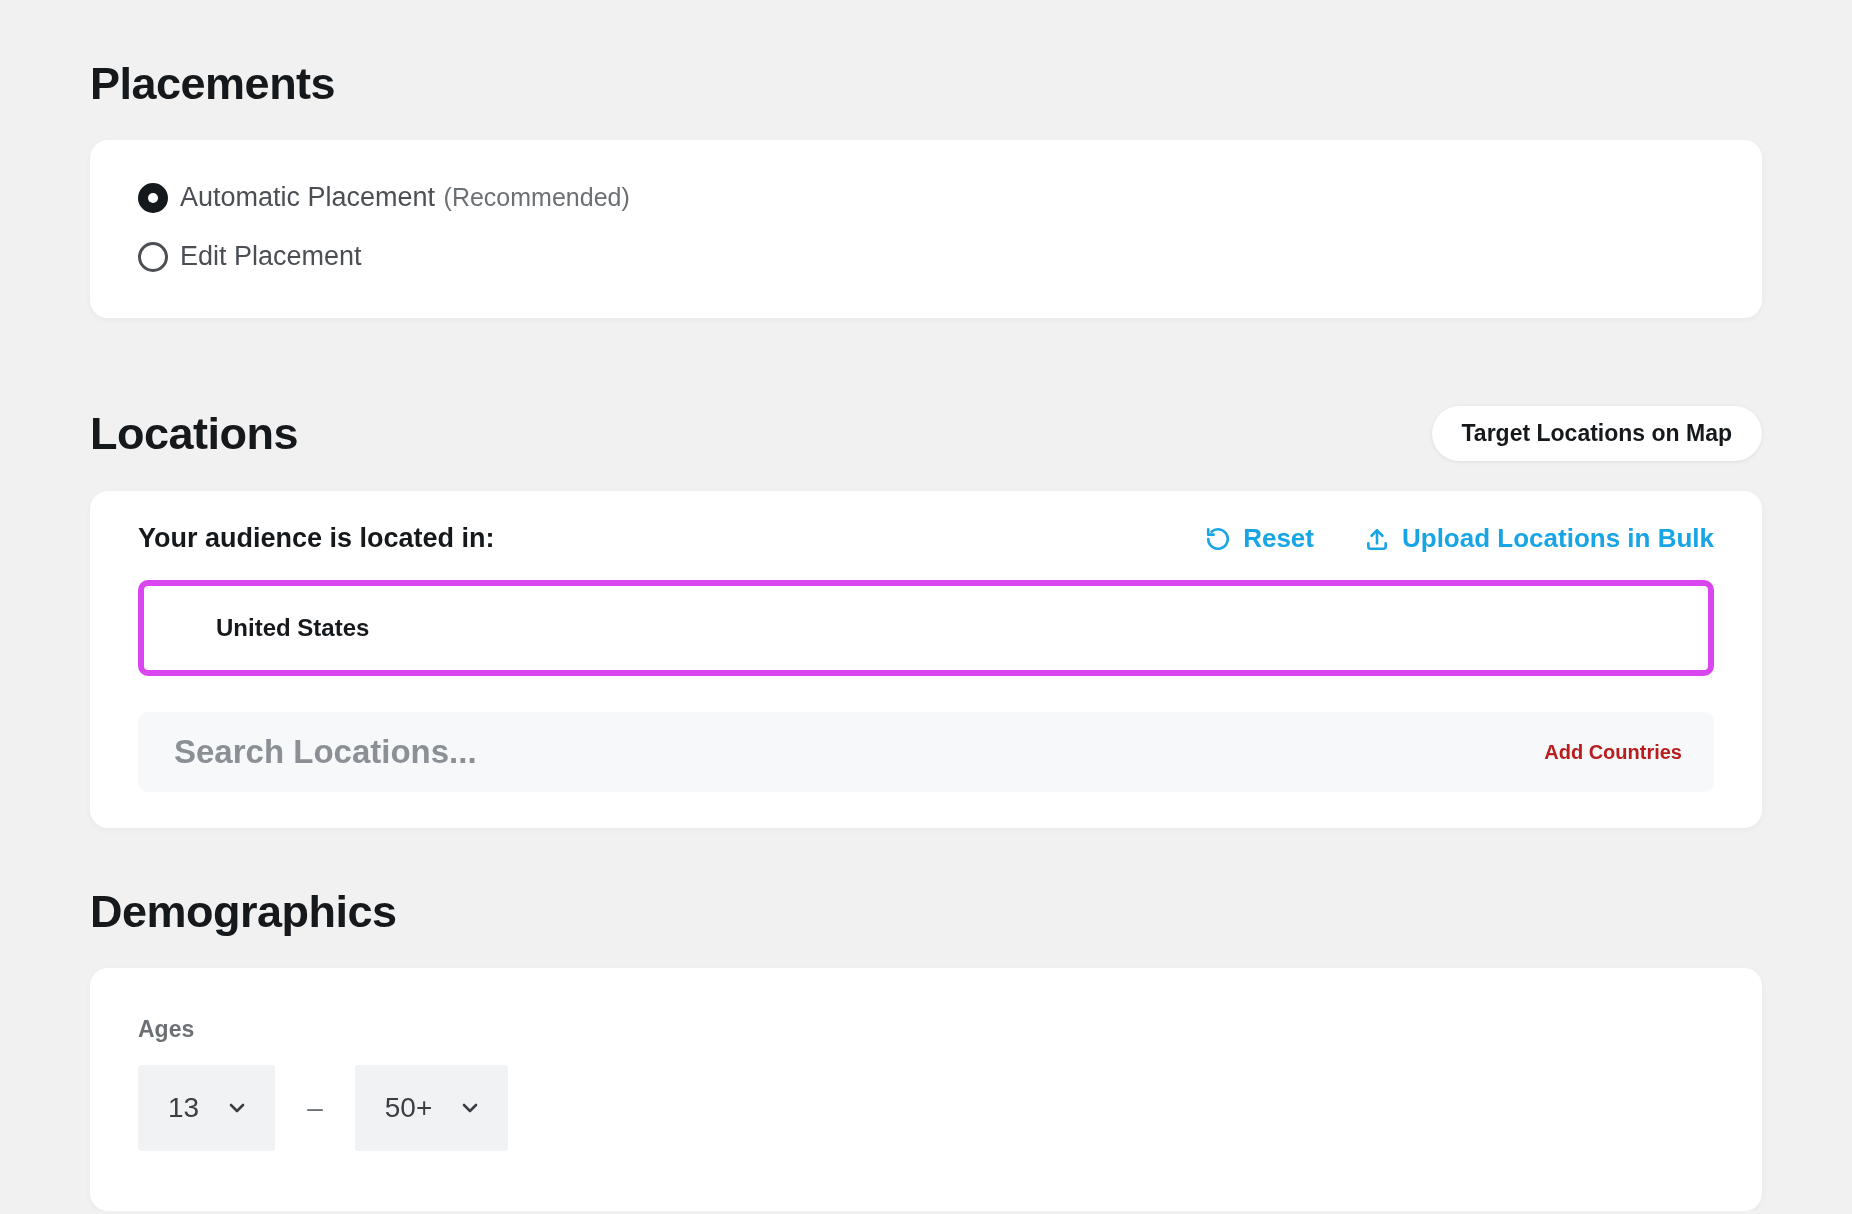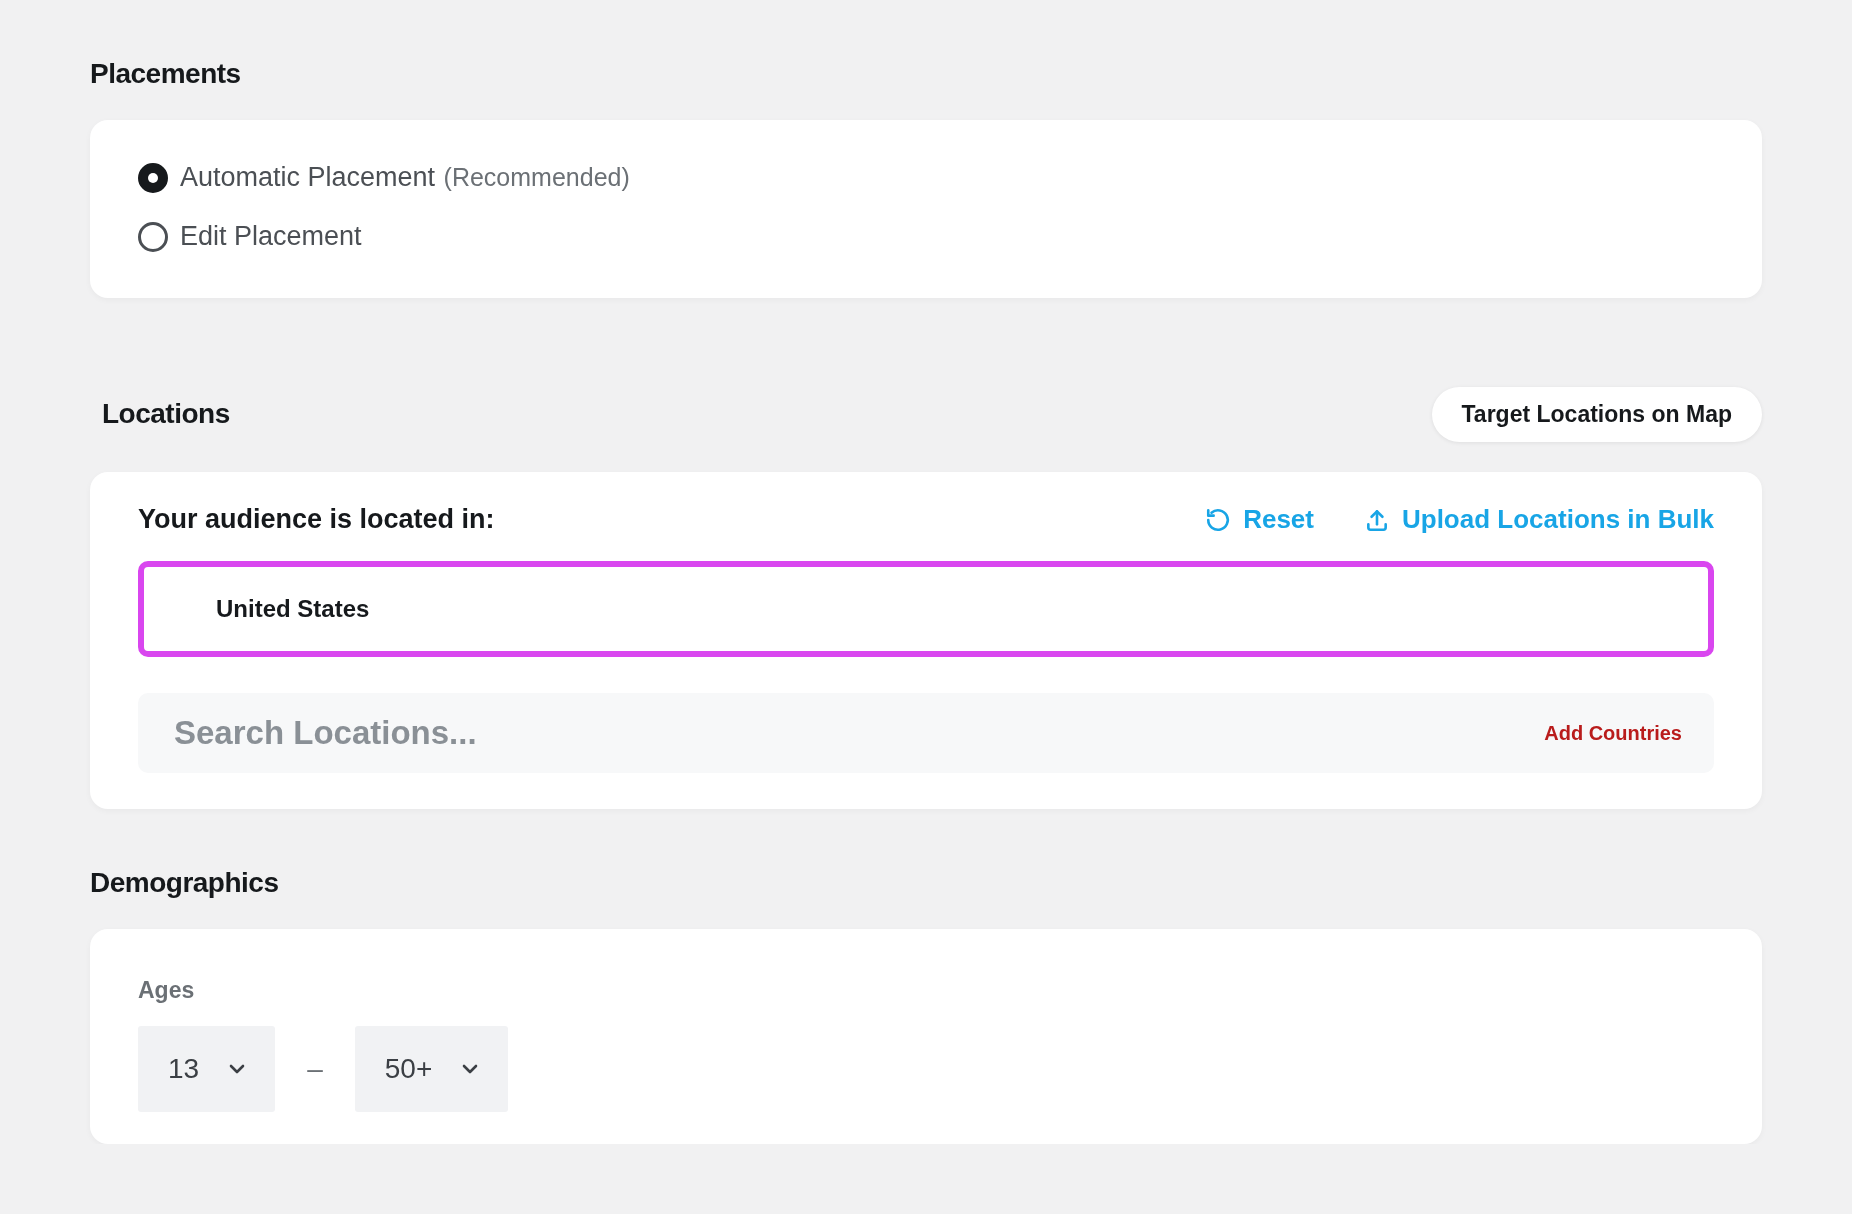--- a/index.html
+++ b/index.html
@@ -4,35 +4,35 @@
 <style>
   * { box-sizing: border-box; margin: 0; padding: 0; }
   body {
     background: #f1f1f2;
     font-family: -apple-system, BlinkMacSystemFont, "Segoe UI", Helvetica, Arial, sans-serif;
     color: #16191c;
     width: 1852px;
     padding: 0 90px 0 90px;
   }
   .section-title {
-    font-size: 28px;
+    font-size: 45px;
     font-weight: 800;
     letter-spacing: -0.5px;
     color: #16191c;
     margin-top: 58px;
     margin-bottom: 30px;
   }
   .section-header {
     display: flex;
     align-items: center;
     justify-content: space-between;
     margin-top: 88px;
     margin-bottom: 30px;
   }
-  .section-header .section-title { margin: 12px; text-align: right; }
+  .section-header .section-title { margin: 0; text-align: right; }
   .card {
     background: #fff;
     border-radius: 18px;
     padding: 32px 48px 36px 48px;
     box-shadow: 0 2px 6px rgba(0,0,0,0.04);
   }
   .radio-row {
     display: flex;
     align-items: center;
     gap: 12px;
@@ -159,21 +159,21 @@
     padding: 0 26px 0 30px;
     display: inline-flex;
     align-items: center;
     gap: 26px;
     cursor: pointer;
     font-size: 28px;
     color: #3b3f44;
     font-weight: 500;
   }
   .select-box svg { width: 24px; height: 24px; }
-  .demo-card { padding-top: 48px; padding-bottom: 32px; }
+  .demo-card { padding-top: 48px; padding-bottom: 60px; }
 </style>
 </head>
 <body>
 
 <h2 class="section-title">Placements</h2>
 <div class="card">
   <div class="radio-row radio-selected">
     <span class="radio-outer">
         <span class="radio-inner"></span>
       </span>

